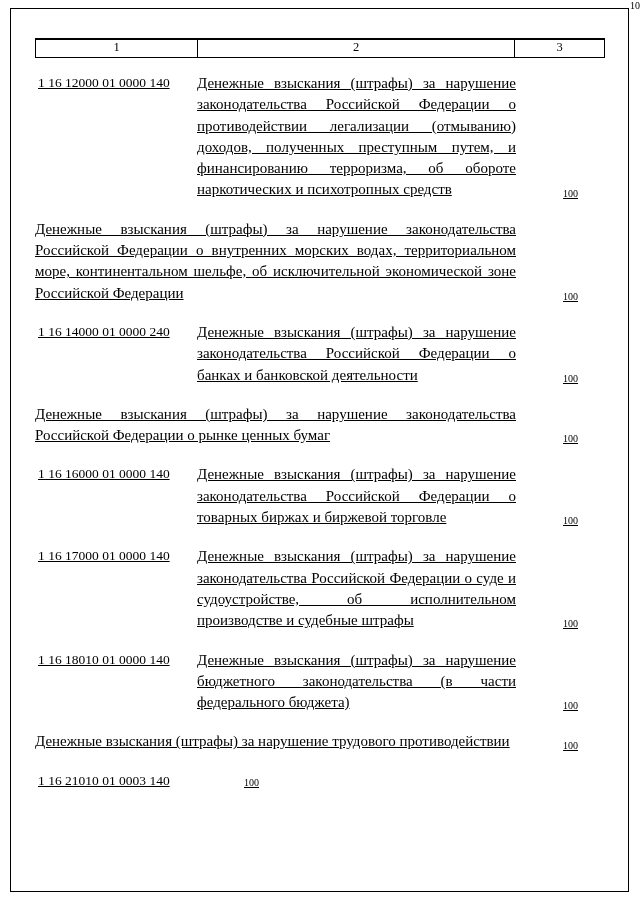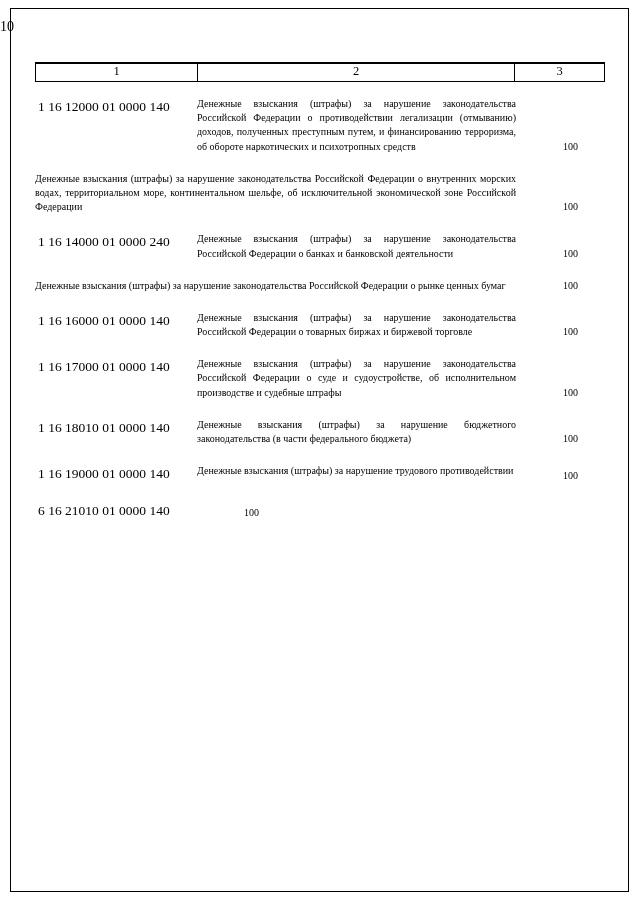--- a/index.html
+++ b/index.html
@@ -19,23 +19,22 @@
     position: absolute;
     left: 10px;
     top: 8px;
     width: 619px;
     height: 884px;
     border: 1px solid #000;
     pointer-events: none;
     box-sizing: border-box;
   }
   .page-number {
-    text-align: left;
-    padding-top: 19px;
-    font-size: 14px;
+    text-align: right;
+    font-size: 10px;
   }
   .table-wrap {
     margin: 27px 35px 0 35px;
   }
   .thead {
     display: flex;
     border: 1px solid #000;
     border-top-width: 2px;
     box-sizing: border-box;
   }
@@ -47,33 +46,34 @@
   }
   .th-1 { width: 162px; border-right: 1px solid #000; }
   .th-2 { flex: 1; border-right: 1px solid #000; }
   .th-3 { width: 89px; }
   .tbody {
     padding-top: 15px;
   }
   .row {
     display: flex;
     margin-bottom: 18px;
+    text-decoration: underline;
   }
   .c-code {
     width: 156px;
     padding-left: 3px;
     padding-right: 3px;
     font-size: 13.5px;
     line-height: 1.42;
     box-sizing: content-box;
     flex: 0 0 auto;
   }
   .c-desc {
     flex: 1;
-    font-size: 10px;
+    font-size: 15px;
     line-height: 1.42;
     text-align: justify;
   }
   .c-val {
     width: 89px;
     flex: 0 0 auto;
     display: flex;
     align-items: flex-end;
     justify-content: flex-end;
     padding-right: 27px;
@@ -133,24 +133,23 @@
       <div class="c-val">100</div>
     </div>
 
     <div class="row">
       <div class="c-code">1 16 18010 01 0000 140</div>
       <div class="c-desc">Денежные взыскания (штрафы) за нарушение бюджетного законодательства (в части федерального бюджета)</div>
       <div class="c-val">100</div>
     </div>
 
     <div class="row">
-      <div class="c-code">1 16 19000 01 0000 140</div>
       <div class="c-desc">Денежные взыскания (штрафы) за нарушение трудового противодействии</div>
       <div class="c-val">100</div>
     </div>
 
     <div class="row">
-      <div class="c-code">6 16 21010 01 0000 140</div>
+      <div class="c-code">1 16 21010 01 0003 140</div>
       <div class="c-val">100</div>
     </div>
 
   </div>
 </div>
 
 </body></html>

